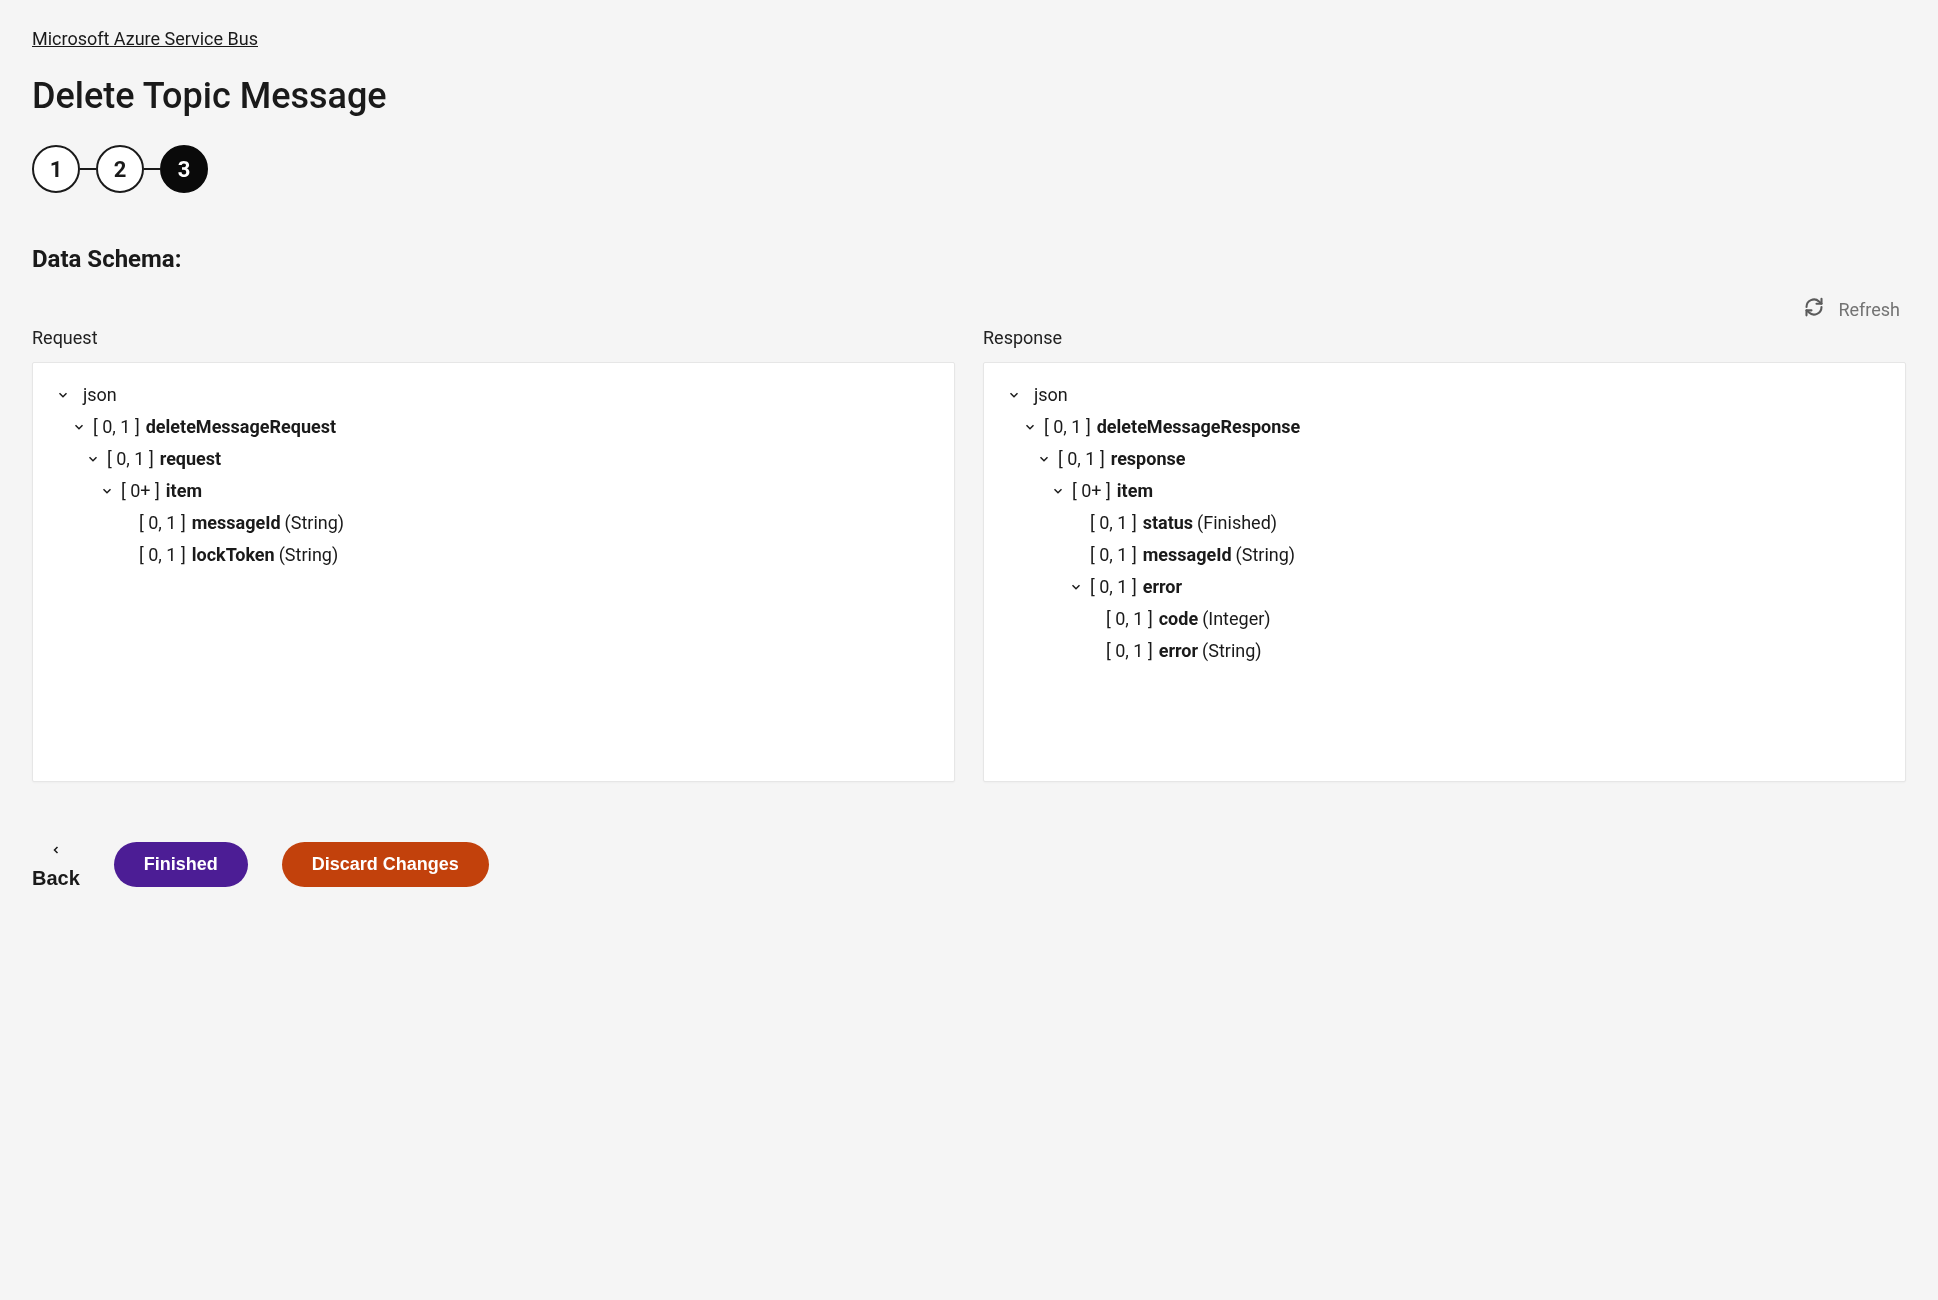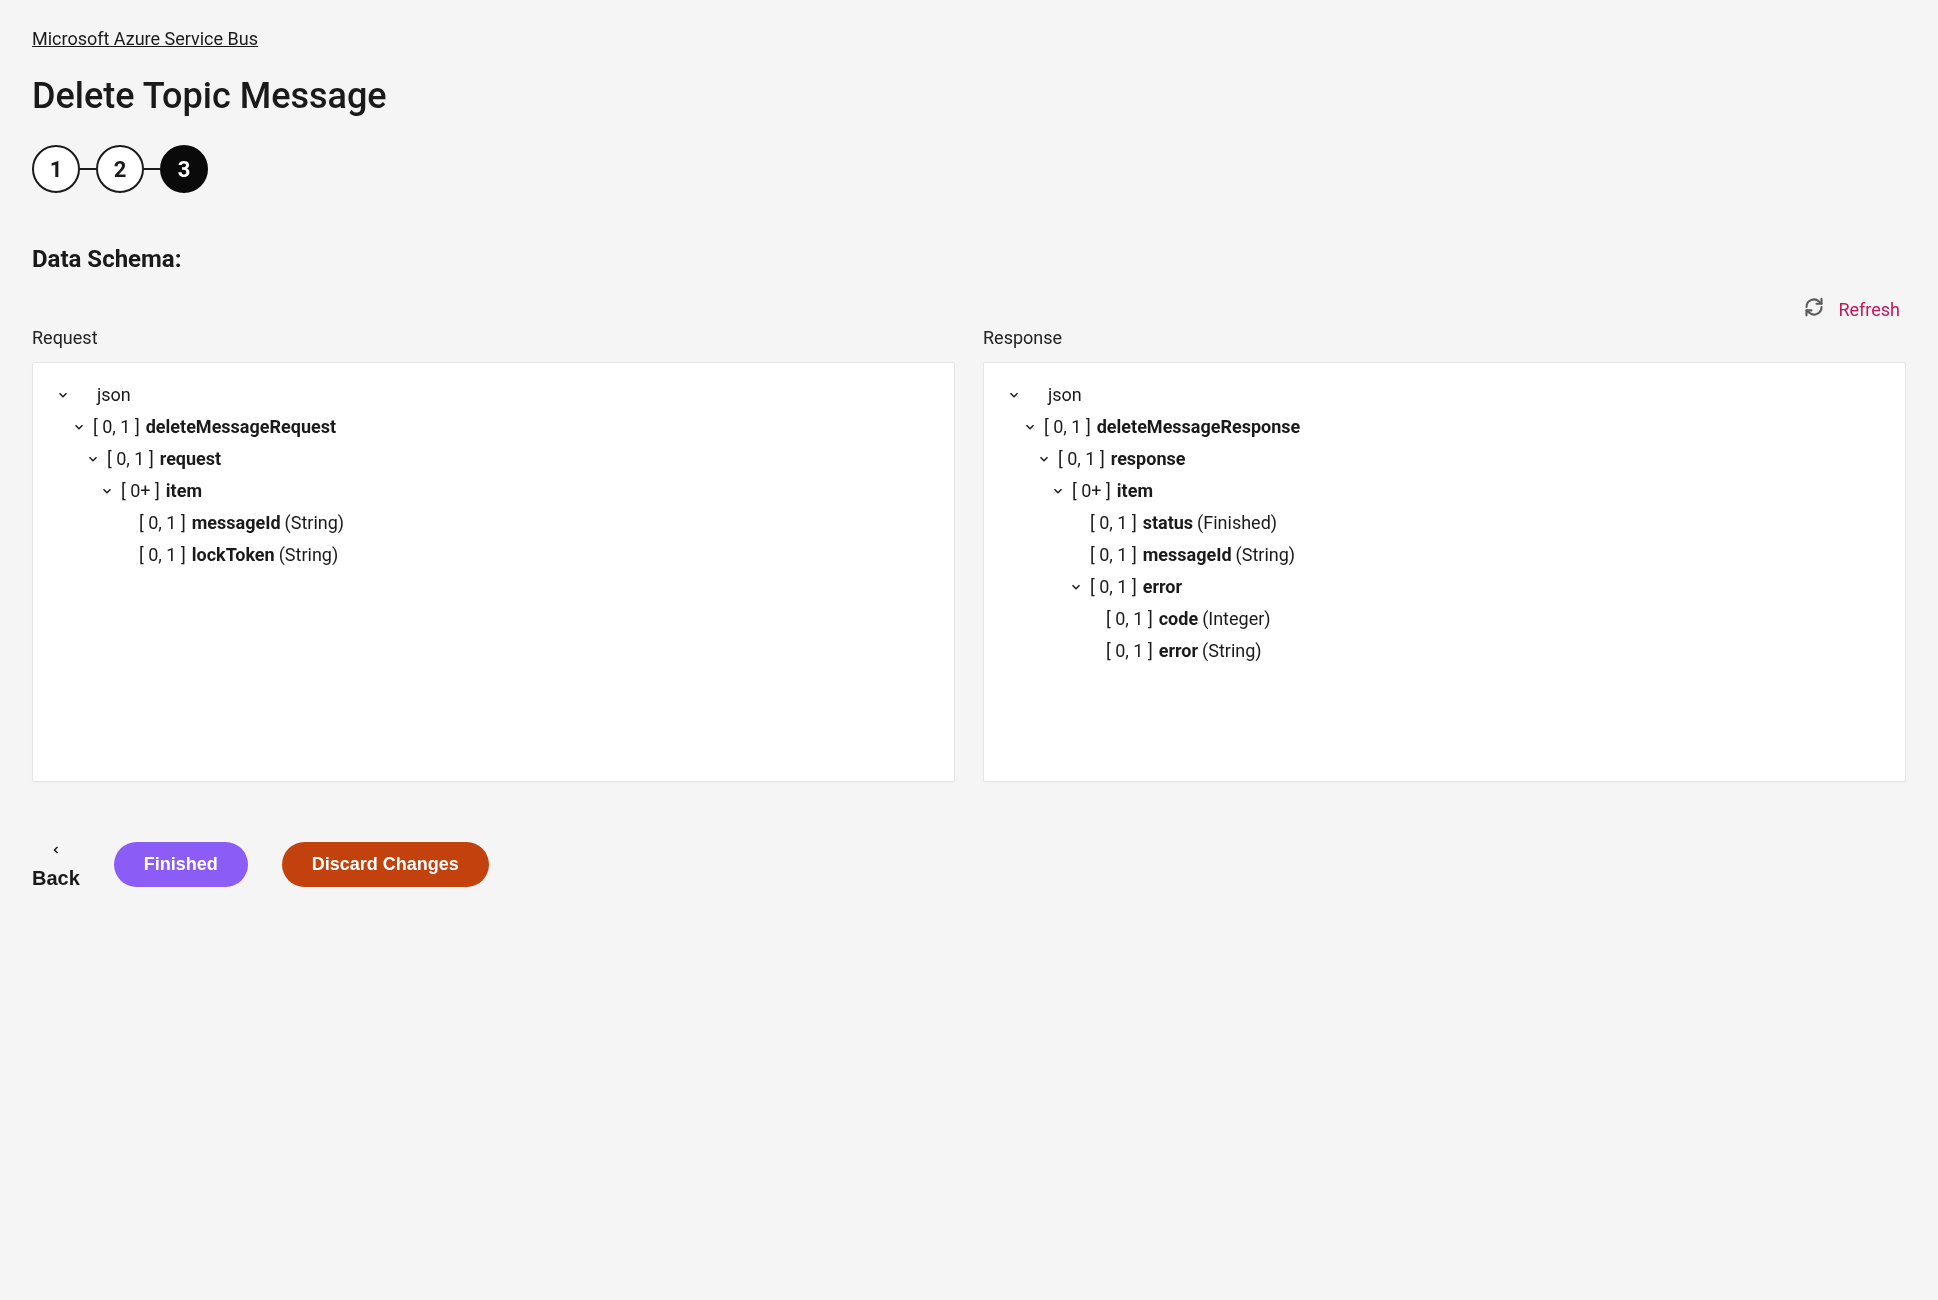--- a/index.html
+++ b/index.html
@@ -65,21 +65,21 @@
     margin-bottom: 6px;
     padding-right: 6px;
   }
   .refresh-icon {
     width: 20px;
     height: 20px;
     color: #5b5b5b;
   }
   .refresh-label {
     font-size: 18px;
-    color: #be185d;
+    color: #737373;
   }
   .schema-columns {
     display: flex;
     gap: 28px;
   }
   .schema-column {
     flex: 1;
     min-width: 0;
   }
   .column-header {
@@ -116,21 +116,21 @@
     align-items: center;
     justify-content: center;
     cursor: pointer;
     flex-shrink: 0;
     margin-right: 4px;
   }
   .chevron-spacer { width: 24px; display: inline-block; flex-shrink: 0; }
   .occur { margin-right: 6px; }
   .name { font-weight: 700; }
   .type { font-weight: 400; margin-left: 4px; }
-  .root-name { font-weight: 400; margin-left: 20px; }
+  .root-name { font-weight: 400; margin-left: 6px; }
   .footer-buttons {
     display: flex;
     align-items: center;
     gap: 34px;
     margin-top: 48px;
   }
   .back-btn {
     display: flex;
     align-items: center;
     gap: 6px;
@@ -144,21 +144,21 @@
     flex-direction: column;
   }
   .btn {
     border: none;
     border-radius: 999px;
     font-size: 18px;
     font-weight: 600;
     padding: 12px 30px;
     cursor: pointer;
   }
-  .btn-primary { background: #8b5cf6; color: #fff; }
+  .btn-primary { background: #4c1d95; color: #fff; }
   .btn-secondary { background: #c2410c; color: #fff; }
 </style>
 </head>
 <body>
 
 
 
 
 <a class="breadcrumb-link">Microsoft Azure Service Bus</a>
 

